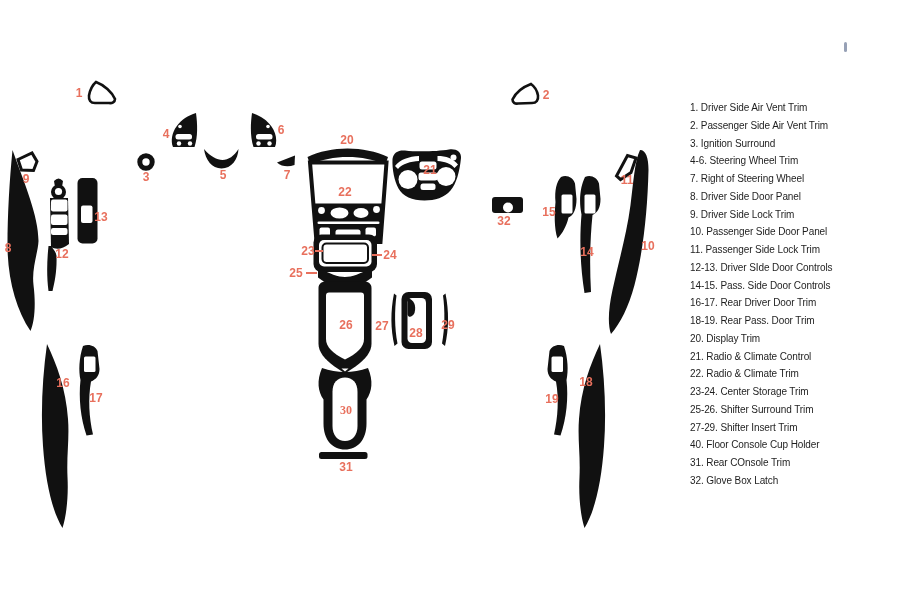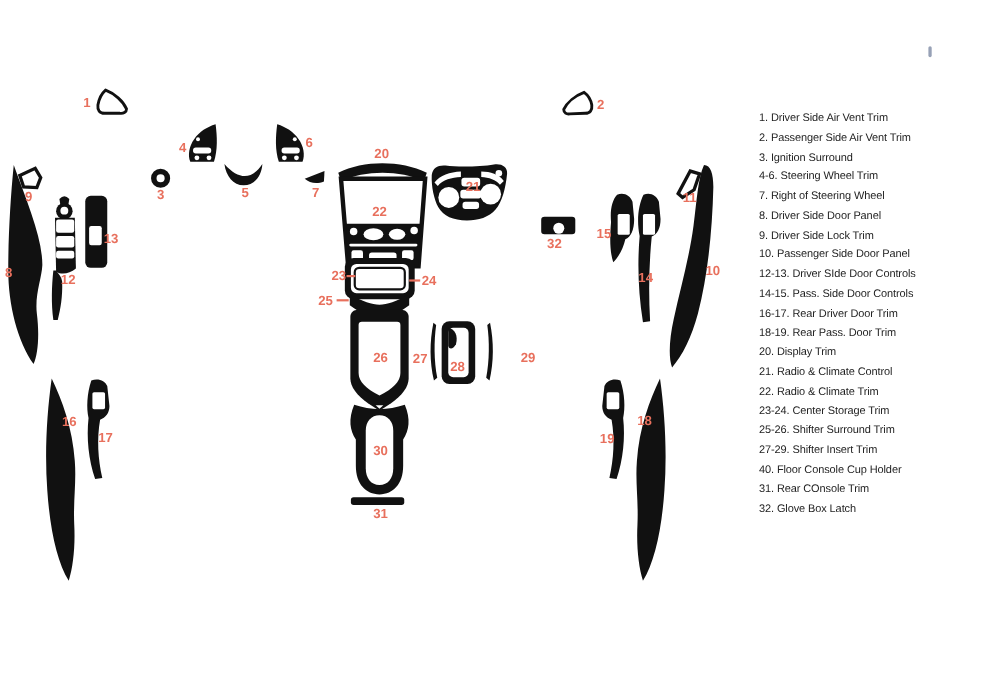--- a/index.html
+++ b/index.html
@@ -249,23 +249,23 @@
       <div class="num-label" style="left: 390px; top: 255px;">24</div>
 
       <div class="num-label" style="left: 296px; top: 273px;">25</div>
 
       <div class="num-label" style="left: 346px; top: 325px;">26</div>
 
       <div class="num-label" style="left: 382px; top: 326px;">27</div>
 
       <div class="num-label" style="left: 416px; top: 333px;">28</div>
 
-      <div class="num-label" style="left: 480px; top: 325px;">29</div>
-
-      <div class="num-label" style="left: 346px; top: 410px;">30</div>
+      <div class="num-label" style="left: 448px; top: 325px;">29</div>
+
+      <div class="num-label" style="left: 346px; top: 410px; font-family: Liberation Serif, serif;">30</div>
 
       <div class="num-label" style="left: 346px; top: 467px; text-align: center;">31</div>
 
       <div class="num-label" style="left: 504px; top: 190px; margin-top: 31px;">32</div>
     </div>
 
   <div>
 
       <div class="leader" style="left: 315px; top: 250px; width: 8px;"></div>
 
@@ -285,20 +285,21 @@
       <div class="legend-item">4-6. Steering Wheel Trim</div>
 
       <div class="legend-item">7. Right of Steering Wheel</div>
 
       <div class="legend-item">8. Driver Side Door Panel</div>
 
       <div class="legend-item">9. Driver Side Lock Trim</div>
 
       <div class="legend-item">10. Passenger Side Door Panel</div>
 
+      <div class="legend-item">11. Passenger Side Lock Trim</div>
 
       <div class="legend-item">12-13. Driver SIde Door Controls</div>
 
       <div class="legend-item">14-15. Pass. Side Door Controls</div>
 
       <div class="legend-item">16-17. Rear Driver Door Trim</div>
 
       <div class="legend-item">18-19. Rear Pass. Door Trim</div>
 
       <div class="legend-item">20. Display Trim</div>

